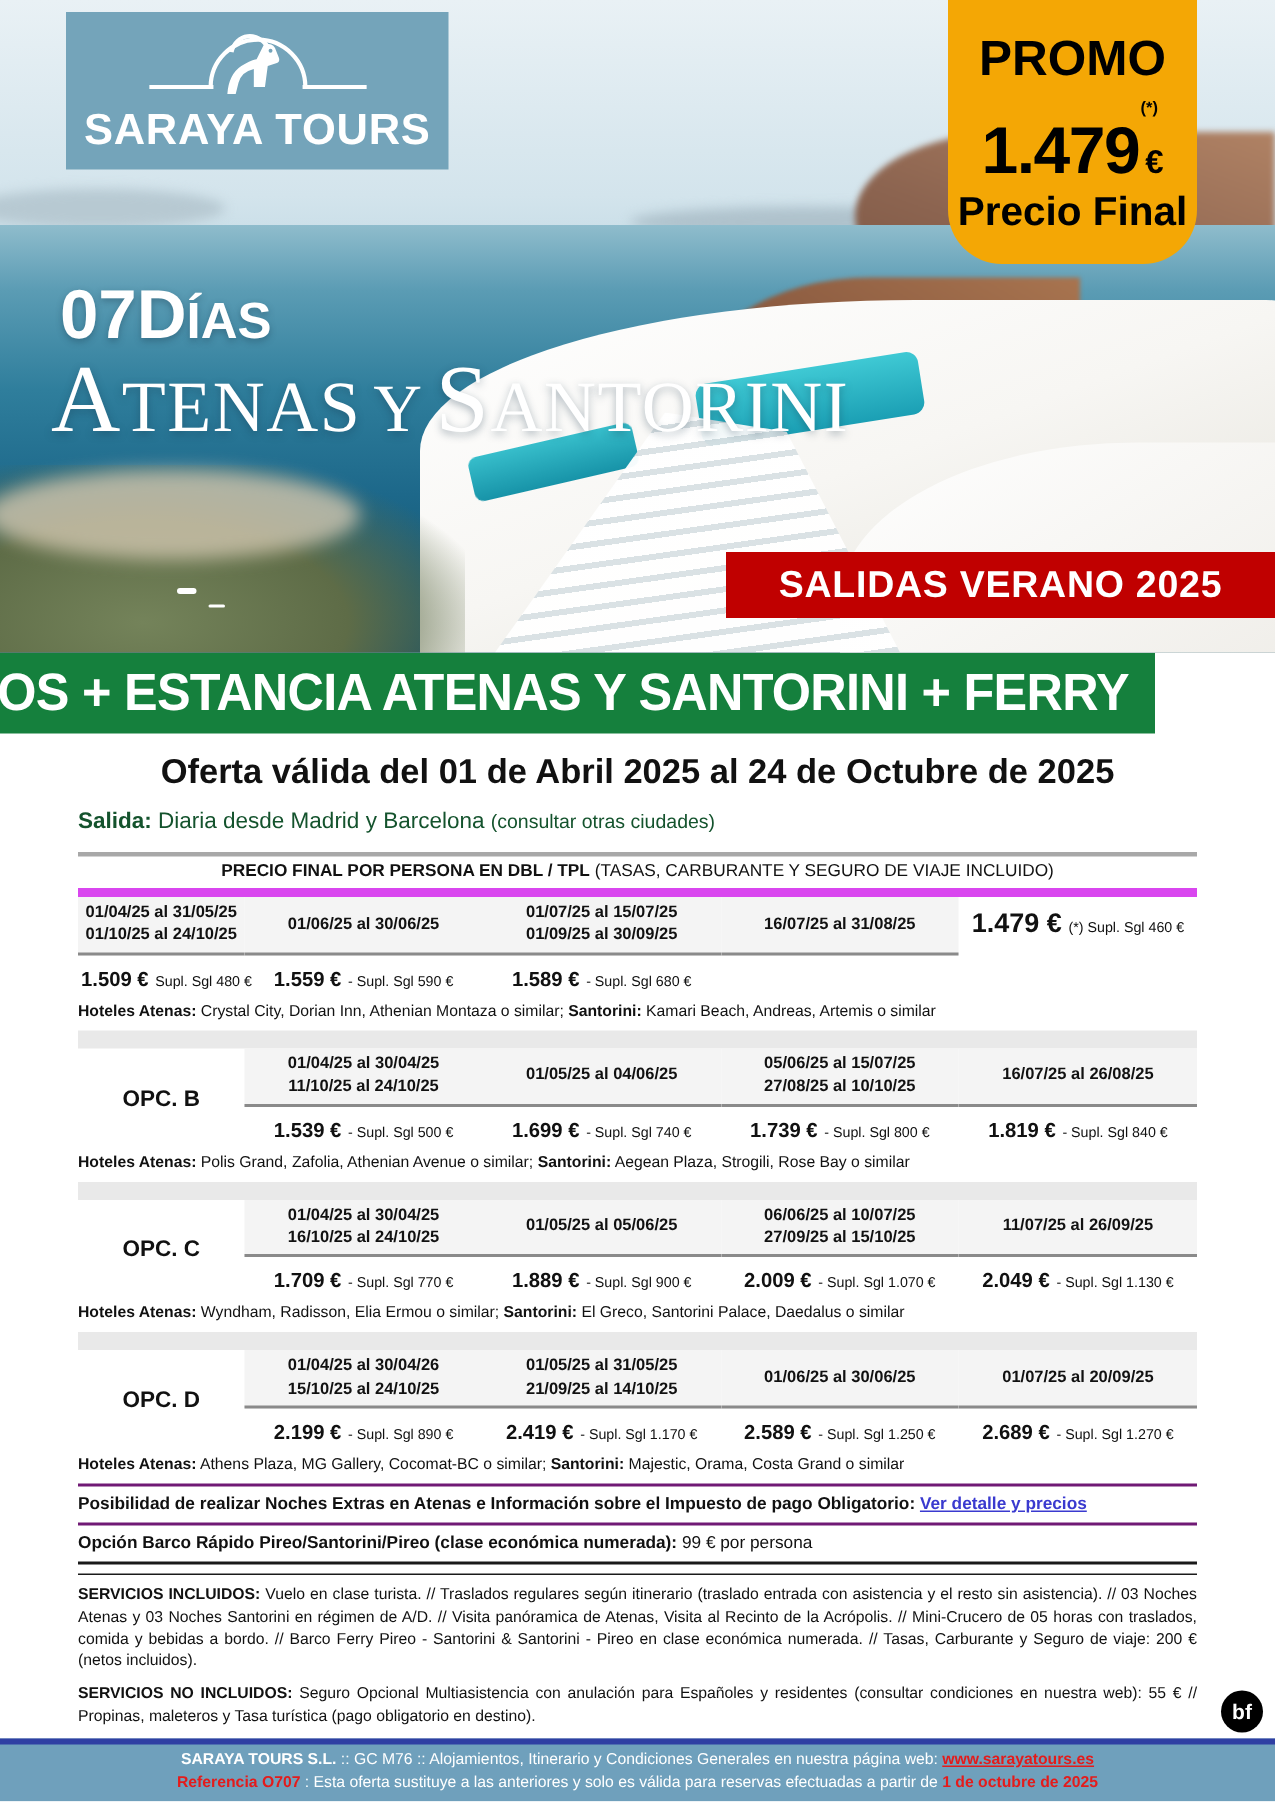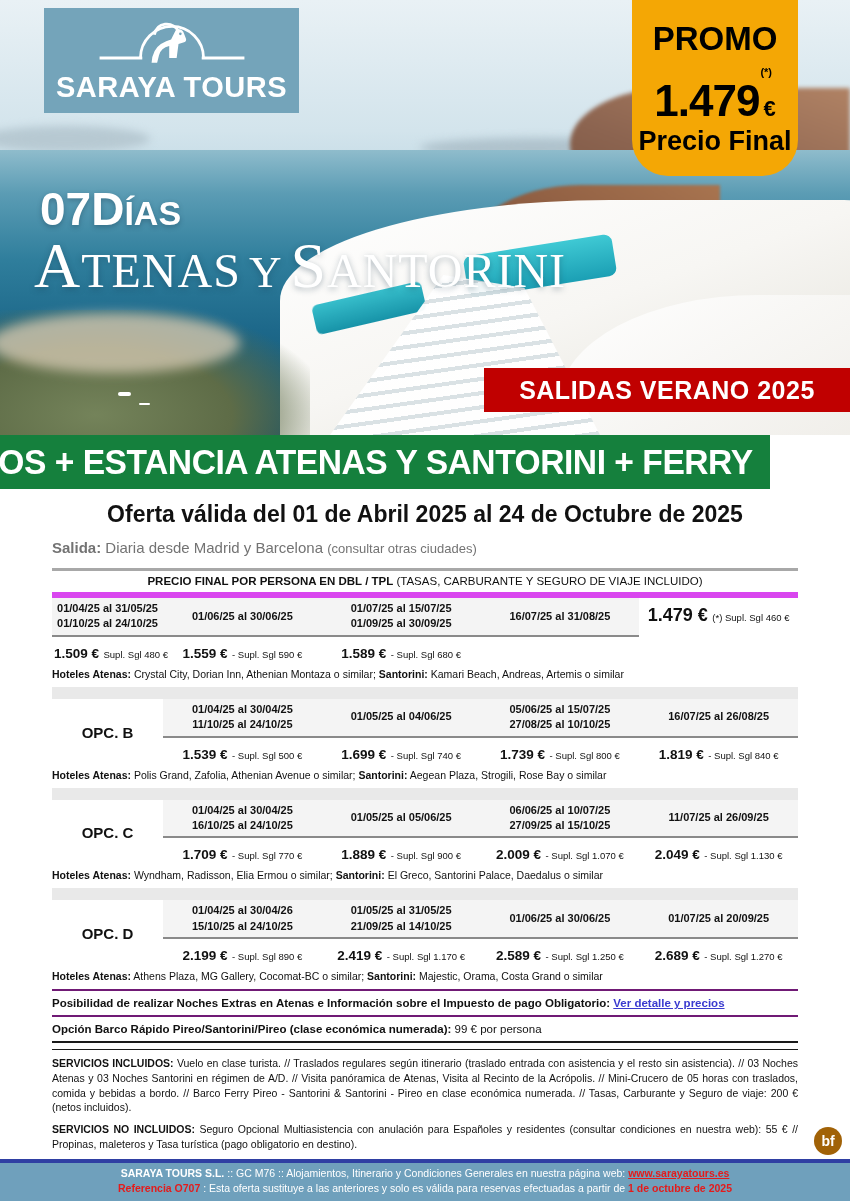--- a/index.html
+++ b/index.html
@@ -78,21 +78,21 @@
 
   
   .gold-band { width:770px; height:54px; background:#15803d; display:flex; align-items:center;
                justify-content:flex-end; flex:none; }
   .gold-band span { color:#fff; font-weight:bold; font-size:35px; white-space:nowrap;
                     transform:scaleX(.96); letter-spacing:-0.5px; }
 
   
   .content { flex:1; padding:10px 52px 0 52px; overflow:hidden; position:relative; }
   .offer-title { text-align:center; font-weight:bold; font-size:23px; color:#111; margin:2px 0 11px; }
-  .salida-line { font-size:15px; color:#737373; margin-bottom:12px; }
+  .salida-line { font-size:15px; color:#14532d; margin-bottom:12px; }
   .salida-line b { font-weight:bold; }
   .salida-note { font-size:13px; }
 
   .tbl-header { border-top:3px solid #A8A8A8; border-bottom:6px solid #d946ef; text-align:center;
                 font-size:11.5px; padding:4px 0 5px; color:#111; }
   .tbl-header b { font-weight:bold; }
 
   .opc-grid { display:grid; grid-template-columns:111px 1fr 1fr 1fr 1fr; }
   .opc-label { grid-column:1; grid-row:1/3; display:flex; align-items:center; justify-content:center;
                font-weight:bold; font-size:15px; color:#111; }
@@ -109,21 +109,21 @@
 
   .extra-row { border-top:2px solid #701a75; font-size:11.5px; padding:6px 0; color:#111; }
   .extra-row b { font-weight:bold; }
   .link { color:#3A3ACF; text-decoration:underline; font-weight:bold; cursor:pointer; }
   .double-rule { height:9px; border-top:2px solid #1a1a1a; border-bottom:1.5px solid #1a1a1a; margin-bottom:6px; }
 
   .para { font-size:10.5px; line-height:1.4; text-align:justify; color:#111; margin-bottom:7px; }
   .para b { font-weight:bold; }
 
   .bf-badge { position:absolute; right:8px; bottom:46px; width:28px; height:28px; border-radius:50%;
-              background:#a16207; color:#fff; font-weight:bold; font-size:14px;
+              background:#000000; color:#fff; font-weight:bold; font-size:14px;
               display:flex; align-items:center; justify-content:center;margin-top:24px; }
 
   
   .footer { flex:none; border-top:4px solid #2F3FA3; background:#6FA0BC; text-align:center;
             padding:3px 10px 5px; }
   .f-line { font-size:10.5px; color:#fff; line-height:1.45; }
   .f-line b { font-weight:bold; }
   .f-link { color:#E41B1B; font-weight:bold; text-decoration:underline; cursor:pointer; }
   .f-red { color:#E41B1B; font-weight:bold; }
 </style>

